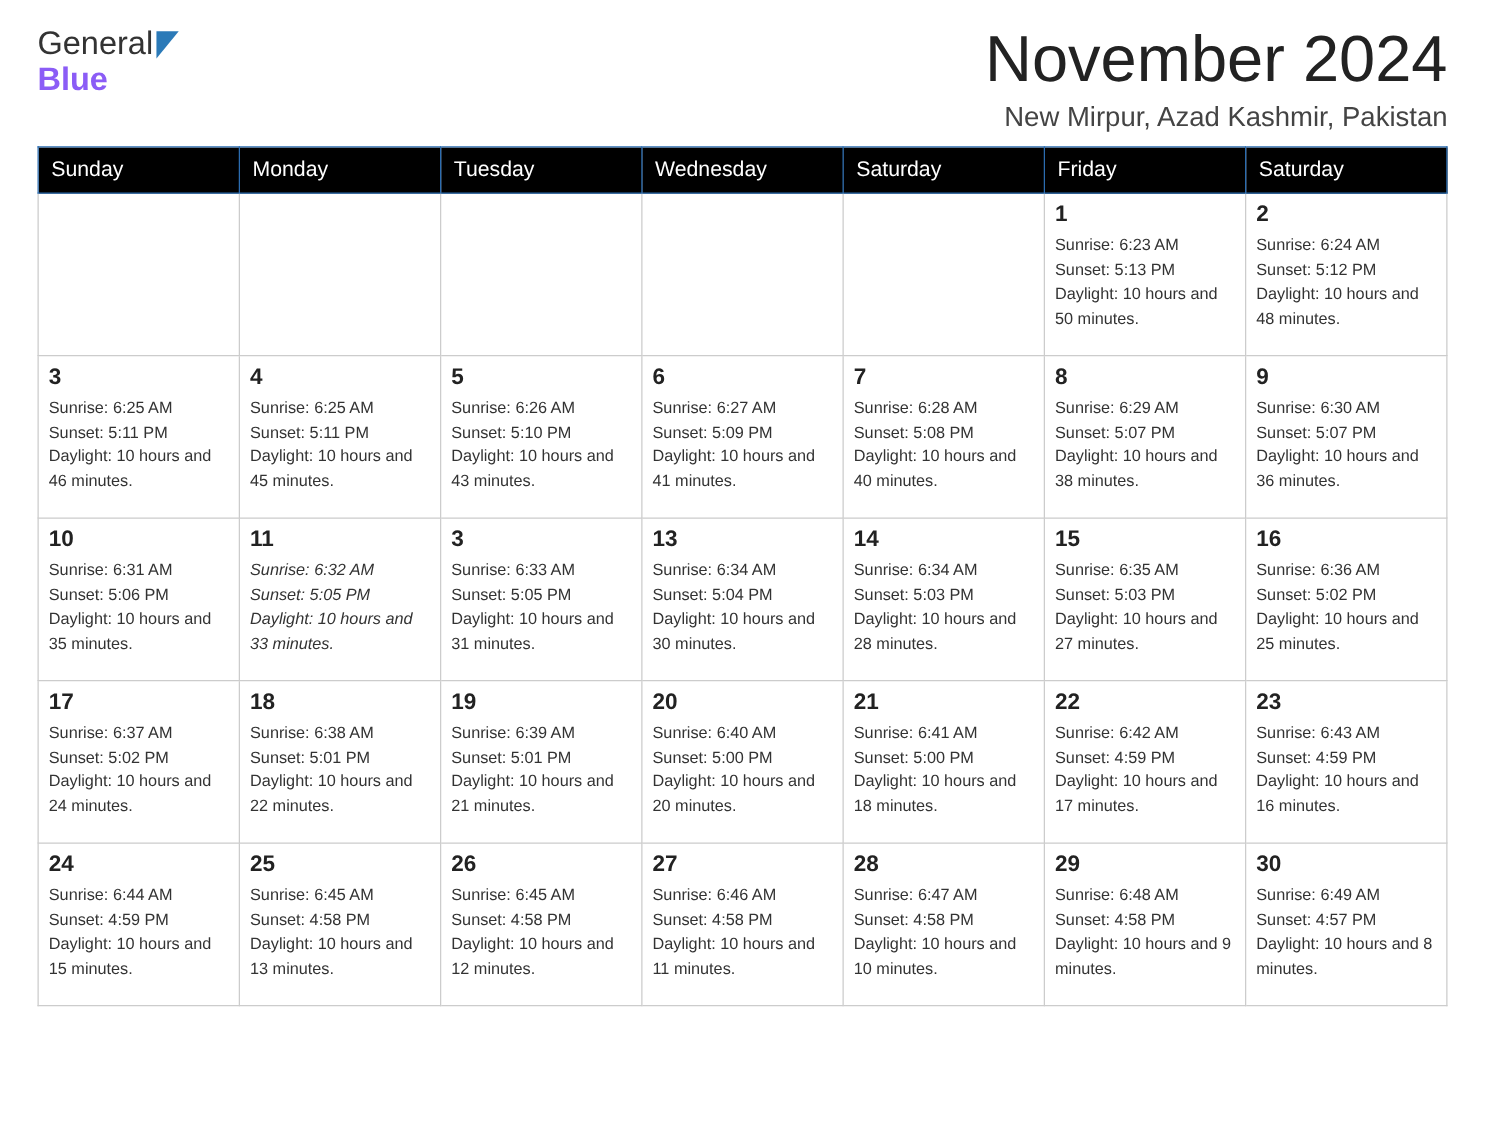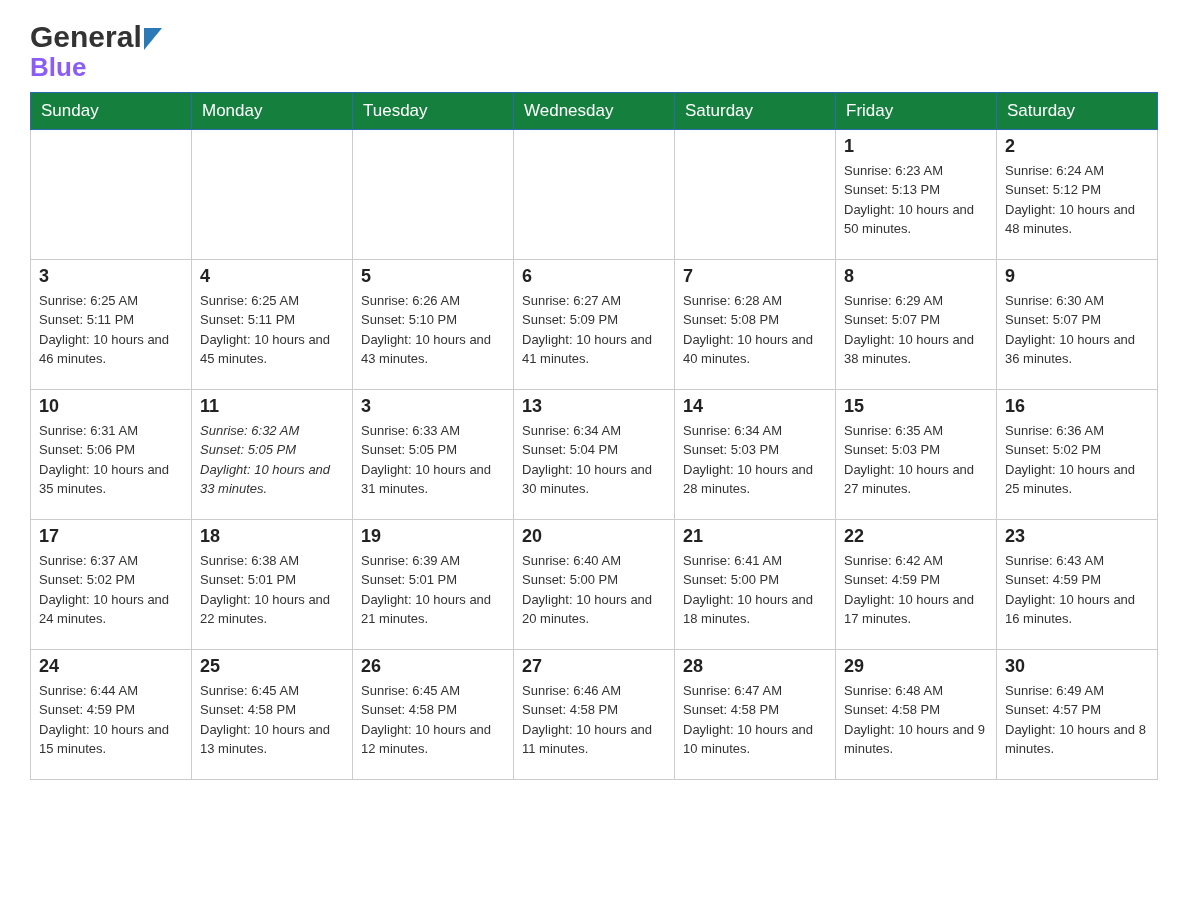--- a/index.html
+++ b/index.html
@@ -10,22 +10,22 @@
       width: 1188px;
       min-height: 918px;
     }
     .header {
       display: flex;
       justify-content: space-between;
       align-items: flex-start;
       margin-bottom: 10px;
     }
     .logo-text-general {
-      font-size: 30px;
-      font-weight: bold;
+      font-size: 26px;
+      font-weight: normal;
       color: #333;
     }
     .logo-blue {
       font-size: 26px;
       font-weight: bold;
       color: #8b5cf6;
     }
     .logo-wrapper {
       line-height: 1.1;
     }
@@ -42,21 +42,21 @@
       font-size: 22px;
       color: #444;
       margin-top: 4px;
     }
     .calendar {
       width: 100%;
       border-collapse: collapse;
       margin-top: 10px;
     }
     .calendar thead tr th {
-      background-color: #15803d;
+      background-color: #000000;
       color: #fff;
       font-size: 17px;
       font-weight: normal;
       padding: 8px 10px;
       text-align: left;
       border: 1px solid #2b6cb0;
     }
     .calendar tbody tr td {
       border: 1px solid #ccc;
       vertical-align: top;
@@ -90,20 +90,24 @@
     <div style="display:flex; align-items:center;">
       <span class="logo-text-general">General</span>
       <svg width="22" height="26" viewBox="0 0 22 26" style="margin-left:2px; margin-top:0px;">
         <polygon points="0,4 18,4 0,26" fill="#2b7ab8"></polygon>
       </svg>
     </div>
     <div>
       <span class="logo-blue">Blue</span>
     </div>
   </div>
+  <div class="title-section">
+    <div class="month-title">November 2024</div>
+    <div class="location-title">New Mirpur, Azad Kashmir, Pakistan</div>
+  </div>
 </div>
 
 <table class="calendar">
   <thead>
     <tr>
     <th>Sunday</th>
         <th>Monday</th>
         <th>Tuesday</th>
         <th>Wednesday</th>
         <th>Saturday</th>

